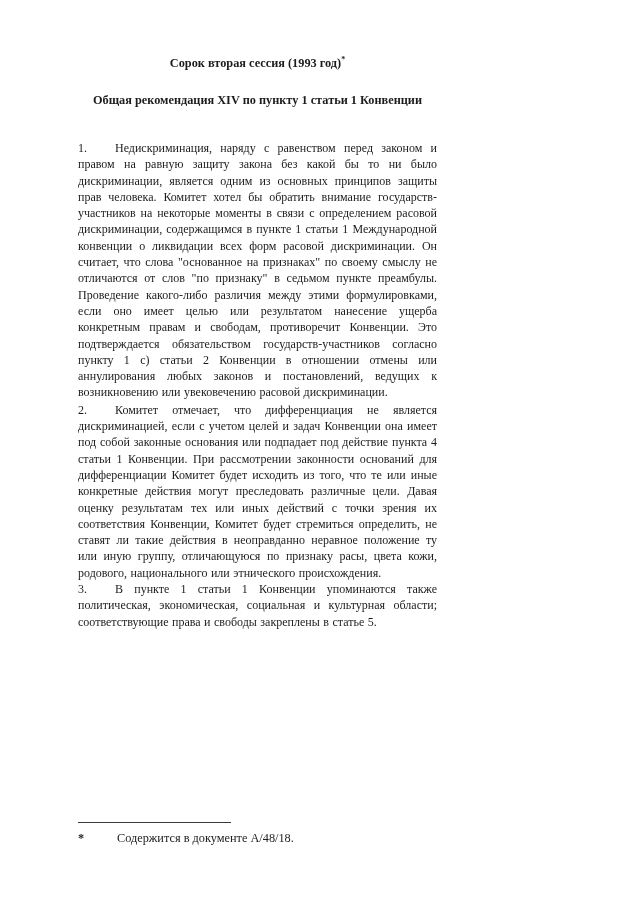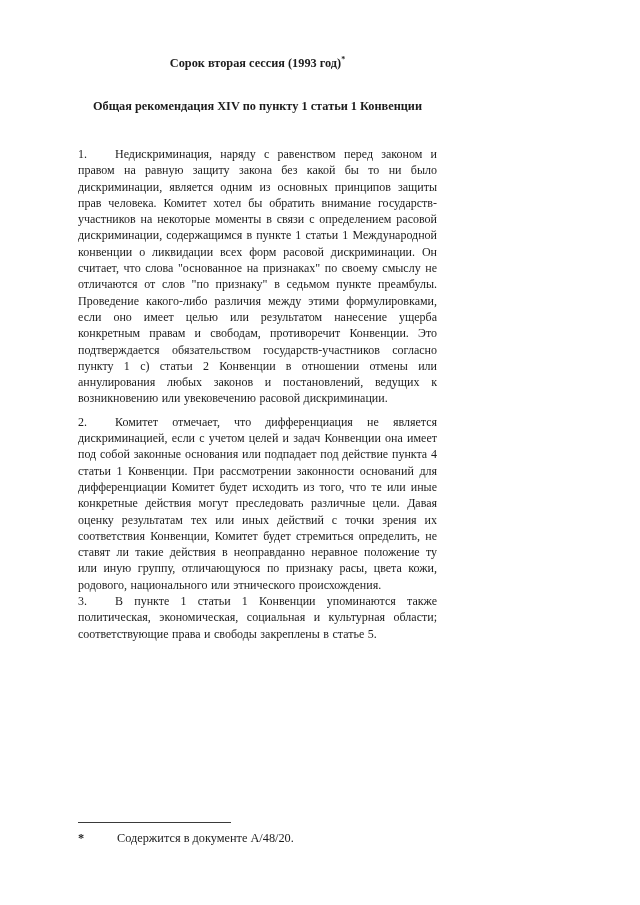--- a/index.html
+++ b/index.html
@@ -24,36 +24,36 @@
     background: #ffffff;
   }
   .title {
     text-align: center;
     font-weight: bold;
     font-size: 12.3px;
     line-height: 16px;
     white-space: nowrap;
   }
   .title2 {
-    margin-top: 27px;
+    margin-top: 21px;
   }
   .title sup {
     font-size: 8px;
     vertical-align: super;
     line-height: 0;
   }
   .body-para {
     margin: 0;
     text-align: justify;
     font-size: 12px;
     line-height: 16.3px;
     word-spacing: 0.5px;
   }
   .para-1 { margin-top: 32px; }
-  .para-2 { margin-top: 7px; }
+  .para-2 { margin-top: 1px; }
   .para-3 { }
   .para-num {
     display: inline-block;
     width: 37px;
   }
   .footnote {
     position: absolute;
     left: 78px;
     top: 822px;
     width: 485px;
@@ -82,16 +82,16 @@
   <div class="title title2">Общая рекомендация XIV по пункту 1 статьи 1 Конвенции</div>
 
   <p class="body-para para-1"><span class="para-num">1.</span><span>Недискриминация, наряду с равенством перед законом и правом на равную защиту закона без какой бы то ни было дискриминации, является одним из основных принципов защиты прав человека.  Комитет хотел бы обратить внимание государств-участников на некоторые моменты в связи с определением расовой дискриминации, содержащимся в пункте 1 статьи 1 Международной конвенции о ликвидации всех форм расовой дискриминации.  Он считает, что слова "основанное на признаках" по своему смыслу не отличаются от слов "по признаку" в седьмом пункте преамбулы.  Проведение какого-либо различия между этими формулировками, если оно имеет целью или результатом нанесение ущерба конкретным правам и свободам, противоречит Конвенции.  Это подтверждается обязательством государств-участников согласно пункту 1 с) статьи 2 Конвенции в отношении отмены или аннулирования любых законов и постановлений, ведущих к возникновению или увековечению расовой дискриминации.</span></p>
 
   <p class="body-para para-2"><span class="para-num">2.</span><span>Комитет отмечает, что дифференциация не является дискриминацией, если с учетом целей и задач Конвенции она имеет под собой законные основания или подпадает под действие пункта 4 статьи 1 Конвенции.  При рассмотрении законности оснований для дифференциации Комитет будет исходить из того, что те или иные конкретные действия могут преследовать различные цели.  Давая оценку результатам тех или иных действий с точки зрения их соответствия Конвенции, Комитет будет стремиться определить, не ставят ли такие действия в неоправданно неравное положение ту или иную группу, отличающуюся по признаку расы, цвета кожи, родового, национального или этнического происхождения.</span></p>
 
   <p class="body-para para-3"><span class="para-num">3.</span><span>В пункте 1 статьи 1 Конвенции упоминаются также политическая, экономическая, социальная и культурная области;  соответствующие права и свободы закреплены в статье 5.</span></p>
 
   <div class="footnote">
     <div class="footnote-rule"></div>
-    <div><span class="fn-marker">*</span><span>Содержится в документе A/48/20.</span></div>
+    <div><span class="fn-marker">*</span><span>Содержится в документе A/48/18.</span></div>
   </div>
 
 </div>
 
 </body></html>

